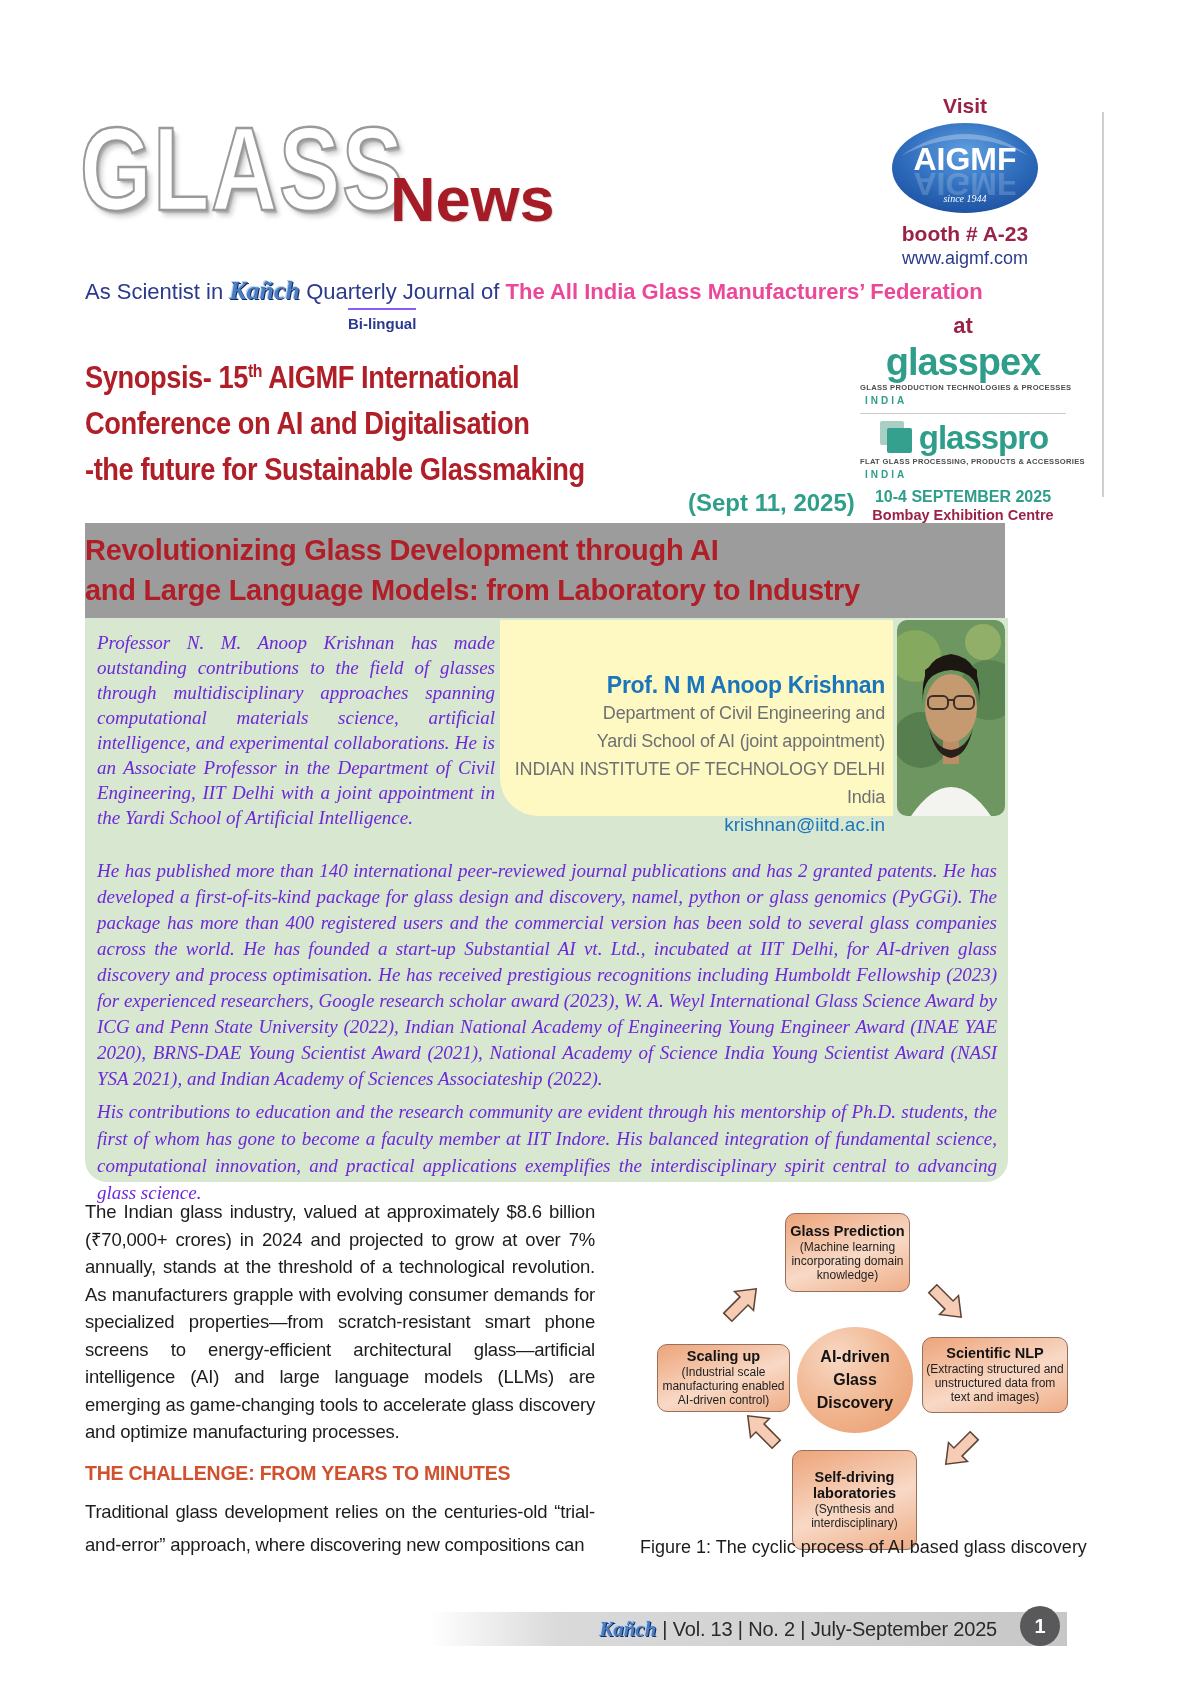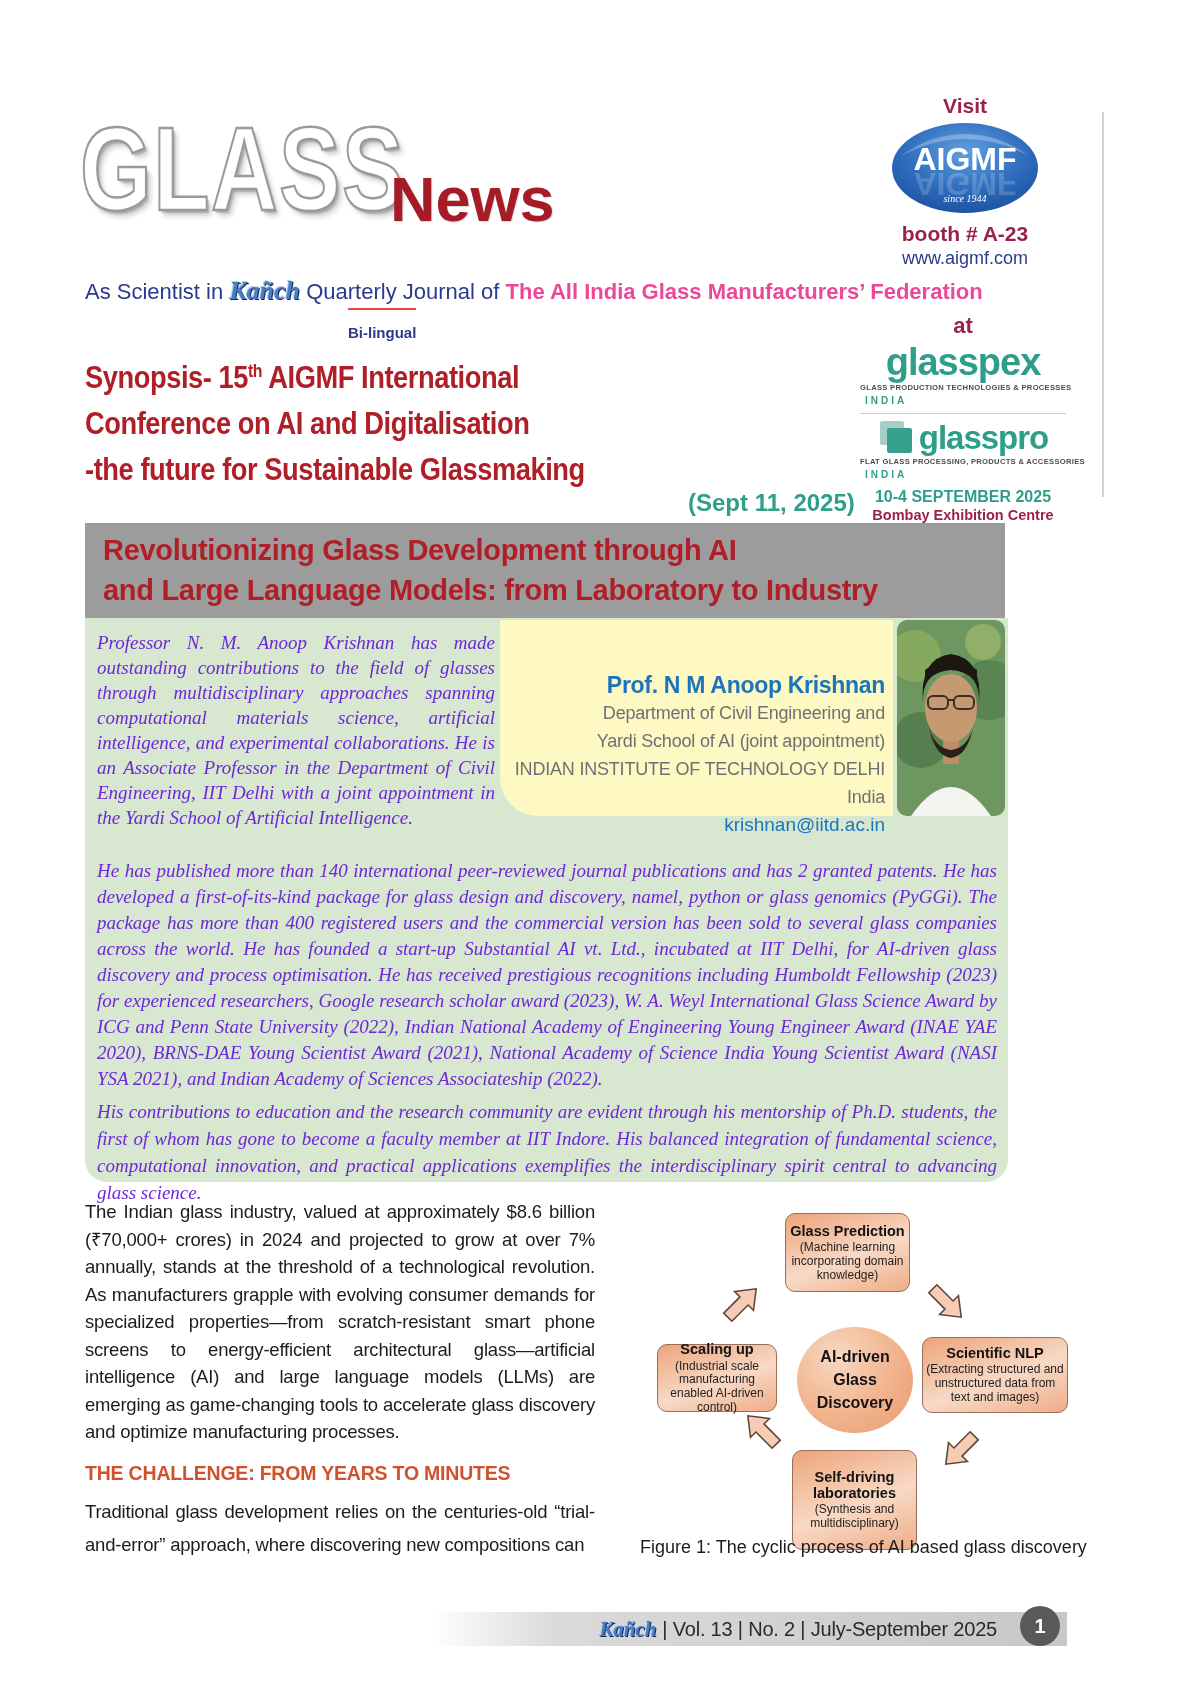--- a/index.html
+++ b/index.html
@@ -18,21 +18,21 @@
   .booth{font-size:21px;font-weight:700;color:#9b2247;margin-top:2px;}
   .website{font-size:18px;color:#2b3a8c;margin-top:2px;}
   .vline{position:absolute;left:1102px;top:112px;width:2px;height:385px;background:#cfcfcf;}
 
   .published-line{position:absolute;left:85px;top:276px;font-size:22px;color:#2b3a8c;white-space:nowrap;}
   .published-line .org{font-weight:700;color:#ec4899;}
   .kanch-logo{font-family:"Liberation Serif",serif;font-weight:700;font-style:italic;
       color:#4a7ec2;text-shadow:1px 1px 0 #17255f,-1px -1px 0 #b9d4f0;}
   .published-line .kanch-logo{font-size:26px;}
   .bilingual{position:absolute;left:348px;top:308px;font-size:15px;font-weight:700;color:#2b3a8c;
-      border-top:2px solid #ef4444;padding-top:14px;}
+      border-top:2px solid #8b5cf6;padding-top:5px;}
 
   
   .main-title{position:absolute;left:85px;top:348px;font-size:31px;font-weight:700;color:#b01e27;
       line-height:46px;letter-spacing:-.5px;transform:scaleX(.88);transform-origin:left top;white-space:nowrap;}
   .main-title sup{font-size:18px;}
   .conf-date{position:absolute;left:688px;top:489px;font-size:24px;font-weight:700;color:#2f9f8a;}
 
   
   .expo{position:absolute;left:860px;top:313px;width:206px;text-align:center;}
   .at-label{font-size:22px;font-weight:700;color:#9b2247;margin-bottom:4px;}
@@ -42,21 +42,21 @@
   .india-bar{flex:1;height:8px;background:#2e9d8a;}
   .india-label{font-size:10px;font-weight:700;color:#2e9d8a;letter-spacing:3px;margin-left:5px;}
   .expo-divider{border:none;border-top:1px solid #cccccc;margin:7px 0 5px 0;}
   .glasspro-row{display:flex;align-items:center;justify-content:center;gap:5px;}
   .glasspro-name{font-size:33px;font-weight:700;color:#2e9d8a;line-height:1;letter-spacing:-1px;}
   .expo-dates{font-size:16px;font-weight:700;color:#2e9d8a;margin-top:8px;}
   .expo-venue{font-size:14.5px;font-weight:700;color:#9b2247;margin-top:1px;}
 
   
   .banner{position:absolute;left:85px;top:523px;width:920px;height:95px;background:#9c9c9c;
-      box-sizing:border-box;padding:7px 18px;}
+      box-sizing:border-box;padding:7px 0;}
   .banner div{font-size:29px;font-weight:700;color:#b01e27;line-height:40px;letter-spacing:-.3px;}
 
   
   .green-block{position:absolute;left:85px;top:618px;width:923px;height:564px;background:#d7e7d0;
       border-radius:0 0 22px 22px;}
   .bio{position:absolute;font-family:"Liberation Serif",serif;font-style:italic;color:#6d28d9;
       text-align:justify;}
   .bio1{left:12px;top:12px;width:398px;font-size:19px;line-height:25px;}
   .bio2{left:12px;top:240px;width:900px;font-size:19px;line-height:26px;}
   .bio3{left:12px;top:480px;width:900px;font-size:19px;line-height:27px;}
@@ -74,21 +74,21 @@
   .article-para2{margin-top:10px;font-size:18.5px;line-height:33px;color:#1c1c1c;text-align:justify;letter-spacing:-.2px;}
 
   
   .figure{position:absolute;left:640px;top:1200px;width:445px;height:375px;}
   .node{position:absolute;border:1.3px solid #96705c;border-radius:10px;box-sizing:border-box;
       background:linear-gradient(160deg,#eda47a 0%,#f8d9c6 55%,#efad87 100%);
       display:flex;flex-direction:column;justify-content:center;text-align:center;padding:3px;}
   .node-title{font-weight:700;font-size:14.5px;color:#131313;line-height:1.12;}
   .node-sub{font-size:12px;color:#1e1e1e;line-height:1.15;margin-top:2px;}
   .node-top{left:145px;top:13px;width:125px;height:79px;}
-  .node-left{left:17px;top:144px;width:120px;height:68px;}
+  .node-left{left:17px;top:144px;width:133px;height:68px;}
   .node-right{left:282px;top:137px;width:146px;height:76px;}
   .node-bottom{left:152px;top:250px;width:125px;height:100px;}
   .hub{position:absolute;left:157px;top:127px;width:116px;height:106px;border-radius:50%;
       background:radial-gradient(ellipse at 35% 28%,#f8d8c3 0%,#f0b38c 55%,#e89a6d 100%);
       display:flex;flex-direction:column;justify-content:center;align-items:center;gap:7px;}
   .hub div{font-size:16px;font-weight:700;color:#131313;line-height:1;}
   .cyc-arrow{position:absolute;width:44px;height:34px;}
   .arrow-ne{left:80px;top:86px;transform:rotate(-45deg);}
   .arrow-se{left:285px;top:86px;transform:rotate(45deg);}
   .arrow-nw{left:100px;top:213px;transform:rotate(-135deg);}
@@ -222,21 +222,21 @@
     <div class="node node-left">
       <div class="node-title">Scaling up</div>
       <div class="node-sub">(Industrial scale manufacturing enabled AI-driven control)</div>
     </div>
     <div class="node node-right">
       <div class="node-title">Scientific NLP</div>
       <div class="node-sub">(Extracting structured and unstructured data from text and images)</div>
     </div>
     <div class="node node-bottom">
       <div class="node-title">Self-driving laboratories</div>
-      <div class="node-sub">(Synthesis and multidisciplinary)</div>
+      <div class="node-sub">(Synthesis and interdisciplinary)</div>
     </div>
     <div class="hub">
       <div>AI-driven</div>
       <div>Glass</div>
       <div>Discovery</div>
     </div>
     <svg class="cyc-arrow arrow-ne" viewBox="0 0 46 34">
       <path d="M2,11 L26,11 L26,3 L44,17 L26,31 L26,23 L2,23 Z" fill="#f6cdb4" stroke="#5d4336" stroke-width="1.6"></path>
     </svg>
     <svg class="cyc-arrow arrow-se" viewBox="0 0 46 34">

